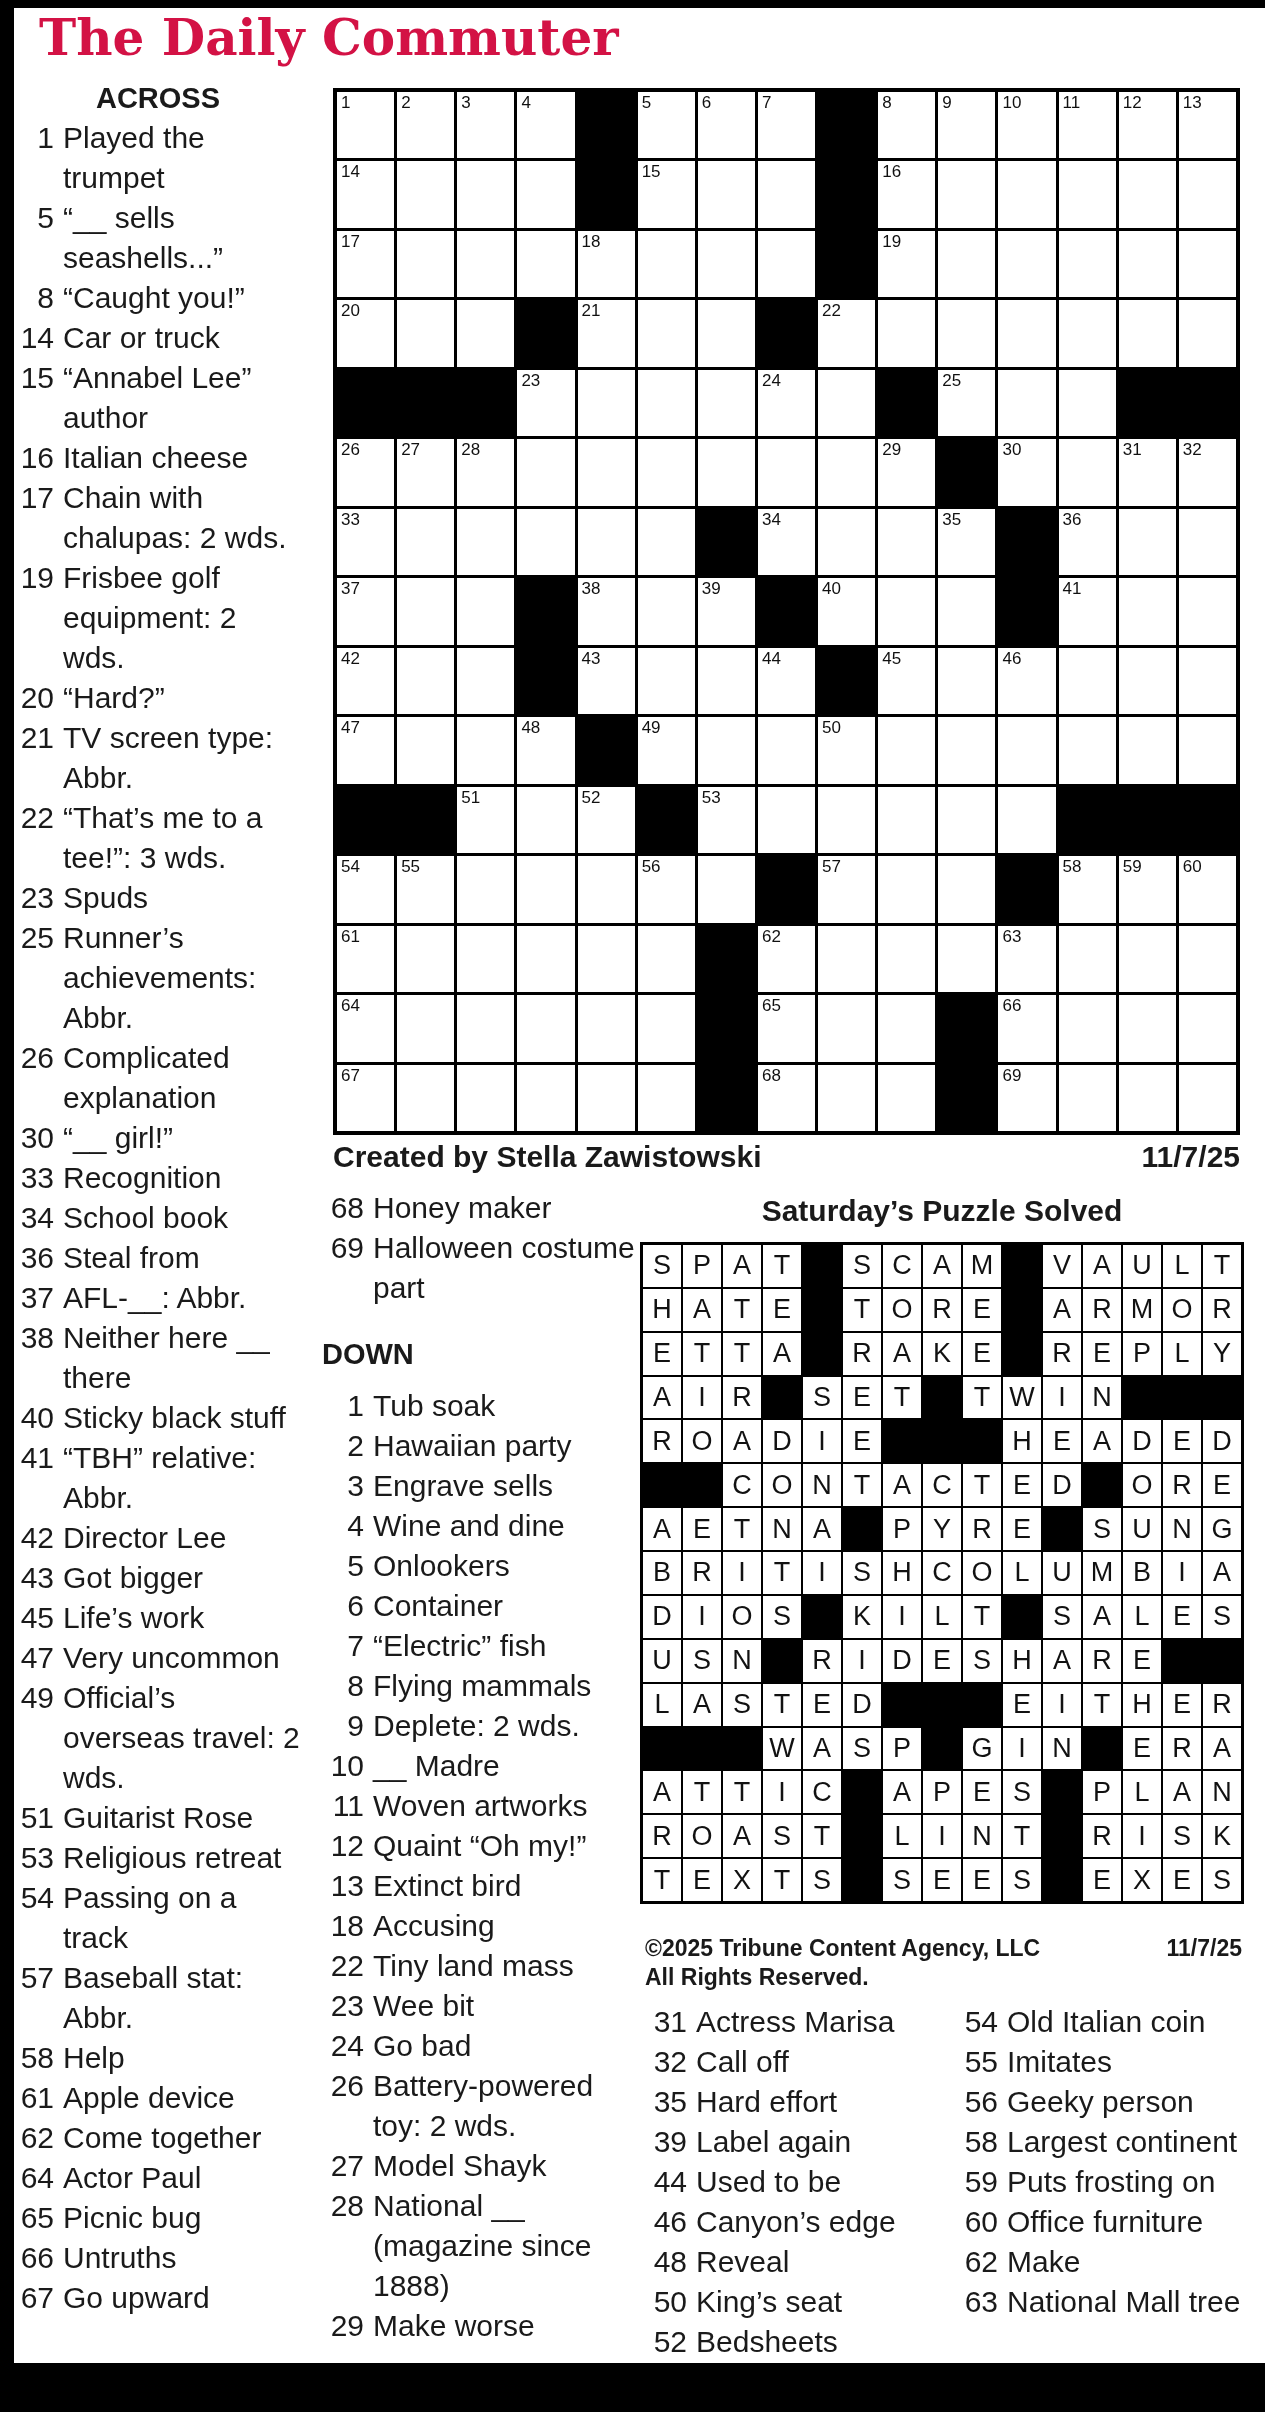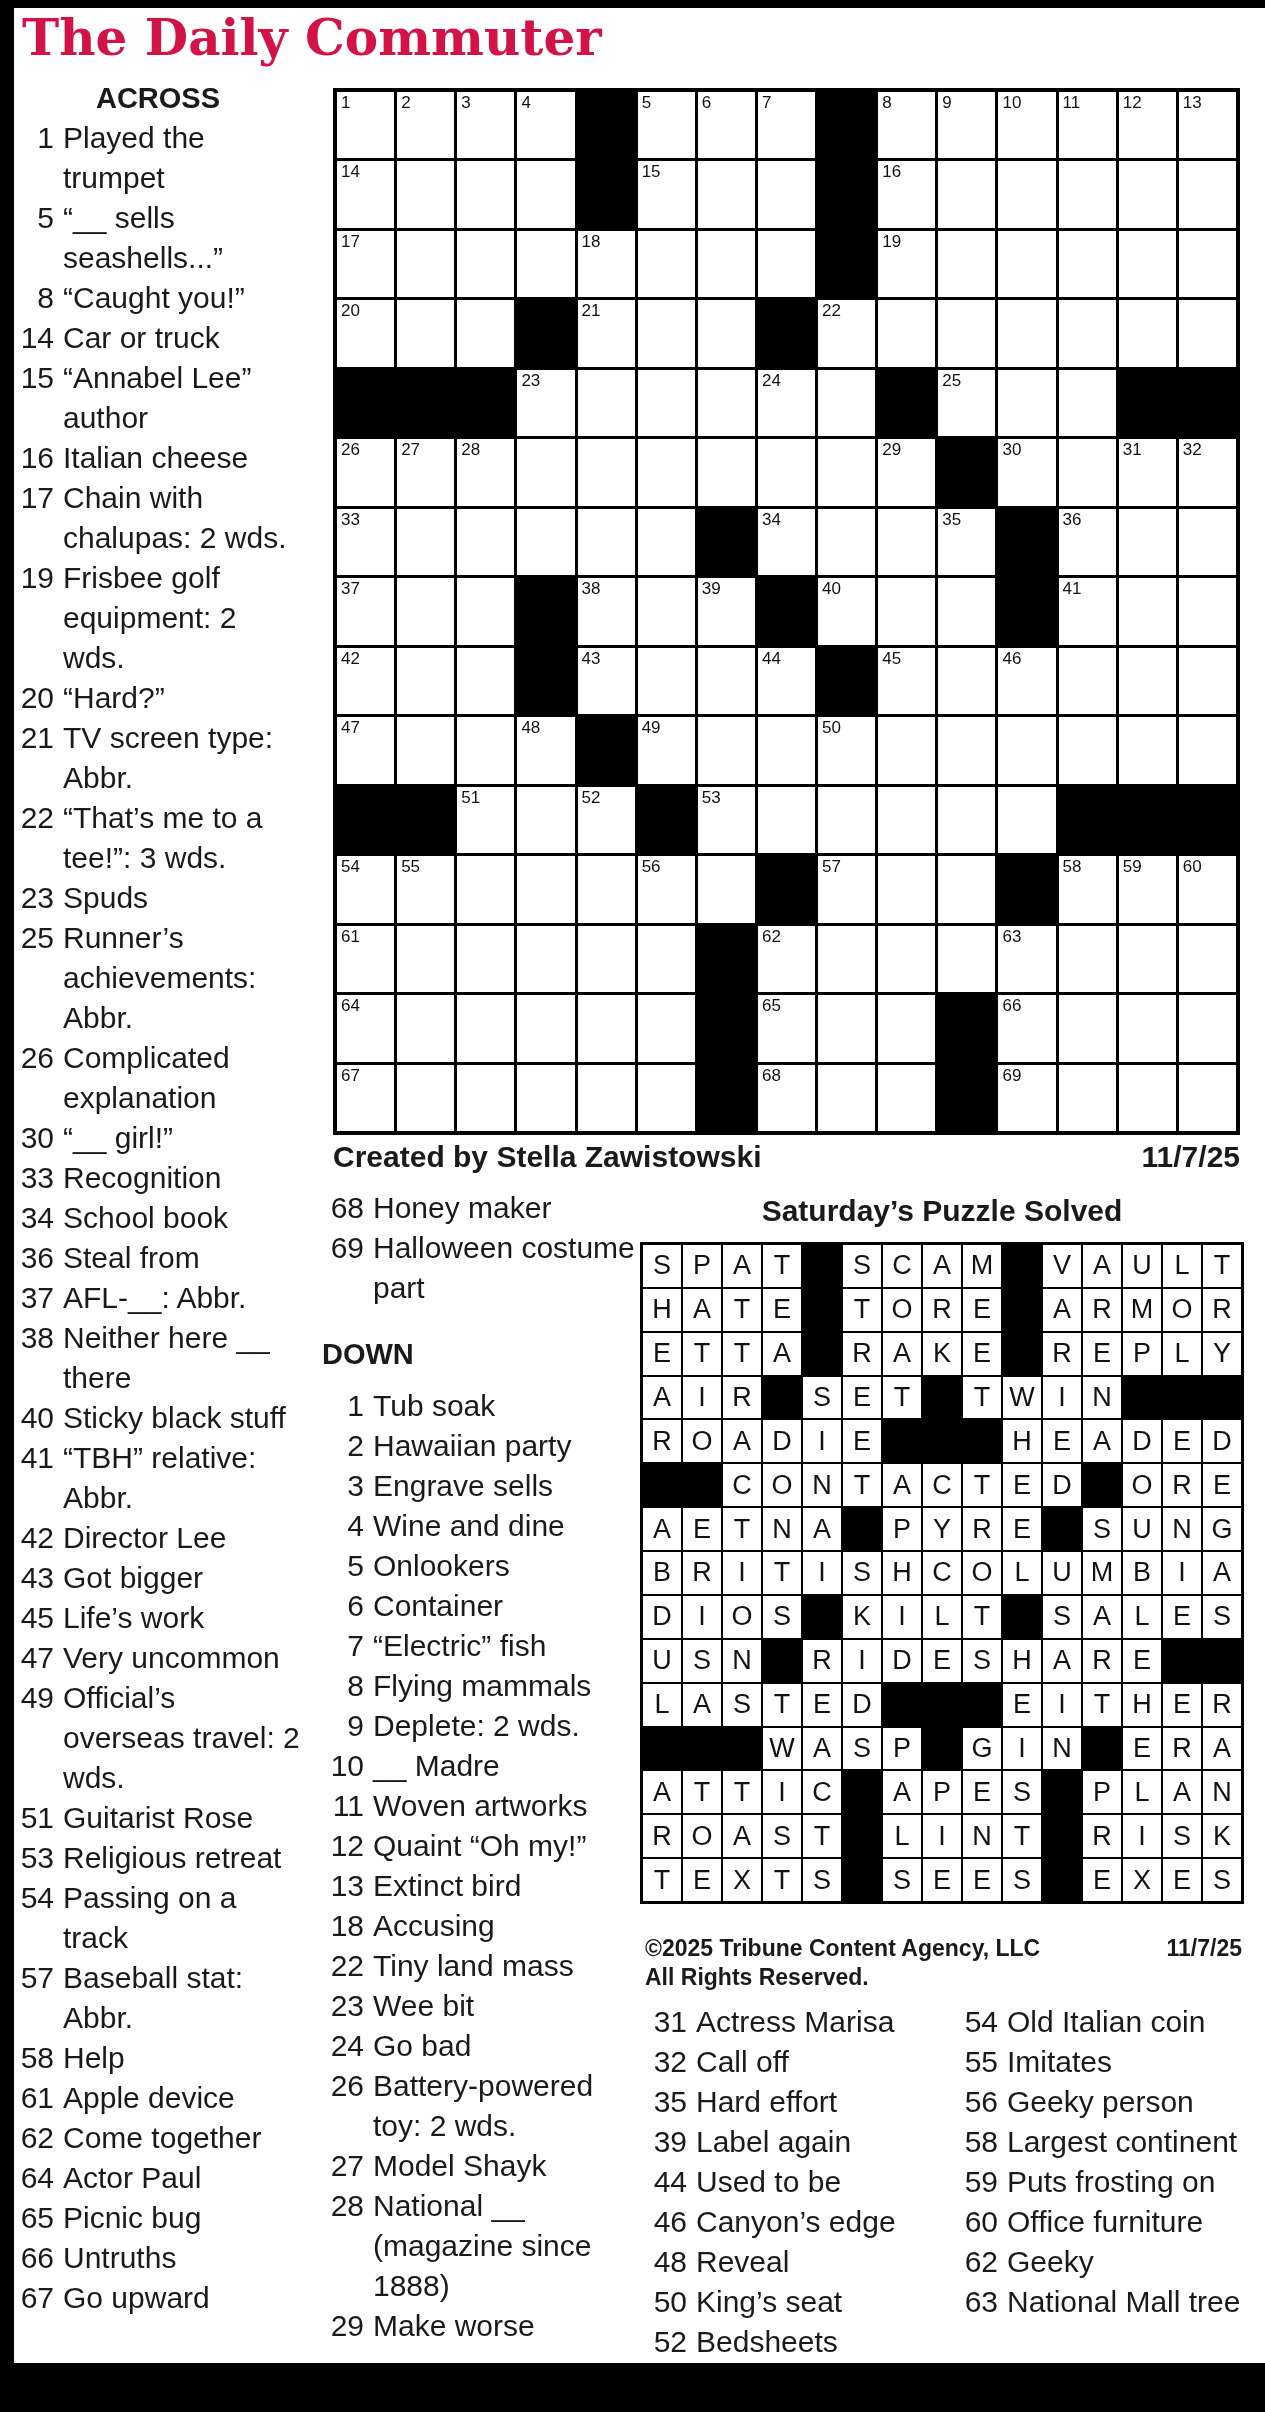--- a/index.html
+++ b/index.html
@@ -39,21 +39,21 @@
   #copy-row{position:absolute;left:645px;top:1934px;width:597px;display:flex;
       justify-content:space-between;font-weight:bold;font-size:23px;line-height:29px;}
 </style>
 </head>
 <body>
 
 <div class="edge" id="edge-top"></div>
 <div class="edge" id="edge-left"></div>
 <div class="edge" id="edge-bottom"></div>
 
-<div id="page-title" style="color: rgb(211, 18, 69);">The Daily Commuter</div>
+<div id="page-title" style="color: rgb(211, 18, 69); margin-left: 17px;">The Daily Commuter</div>
 
 <div id="across-header" class="colhead">ACROSS</div>
 <div id="across-col" class="cluecol">
     <div class="clue">
       <span class="n">1</span>
       <span class="t">Played the trumpet</span>
     </div>
     <div class="clue">
       <span class="n">5</span>
       <span class="t">“__ sells seashells...”</span>
@@ -970,19 +970,19 @@
     <div class="clue">
       <span class="n">59</span>
       <span class="t">Puts frosting on</span>
     </div>
     <div class="clue">
       <span class="n">60</span>
       <span class="t">Office furniture</span>
     </div>
     <div class="clue">
       <span class="n">62</span>
-      <span class="t">Geeky</span>
+      <span class="t">Make</span>
     </div>
     <div class="clue">
       <span class="n">63</span>
       <span class="t">National Mall tree</span>
     </div>
   </div>
 
 </body></html>

